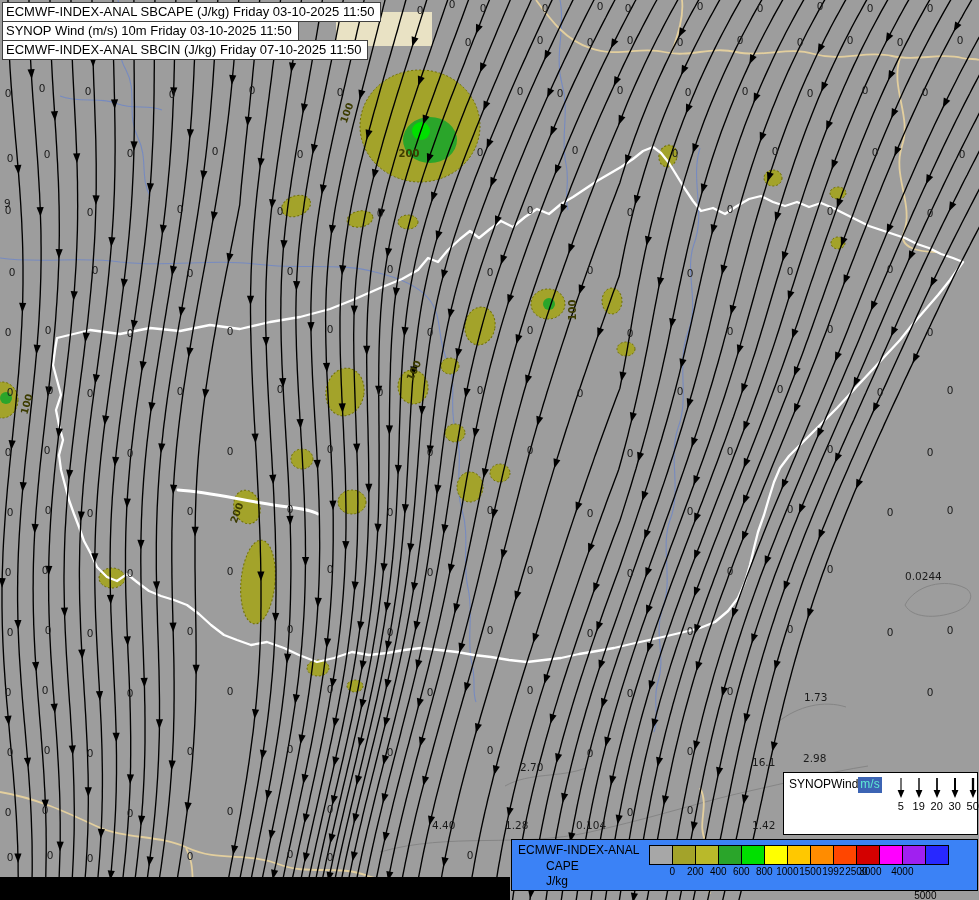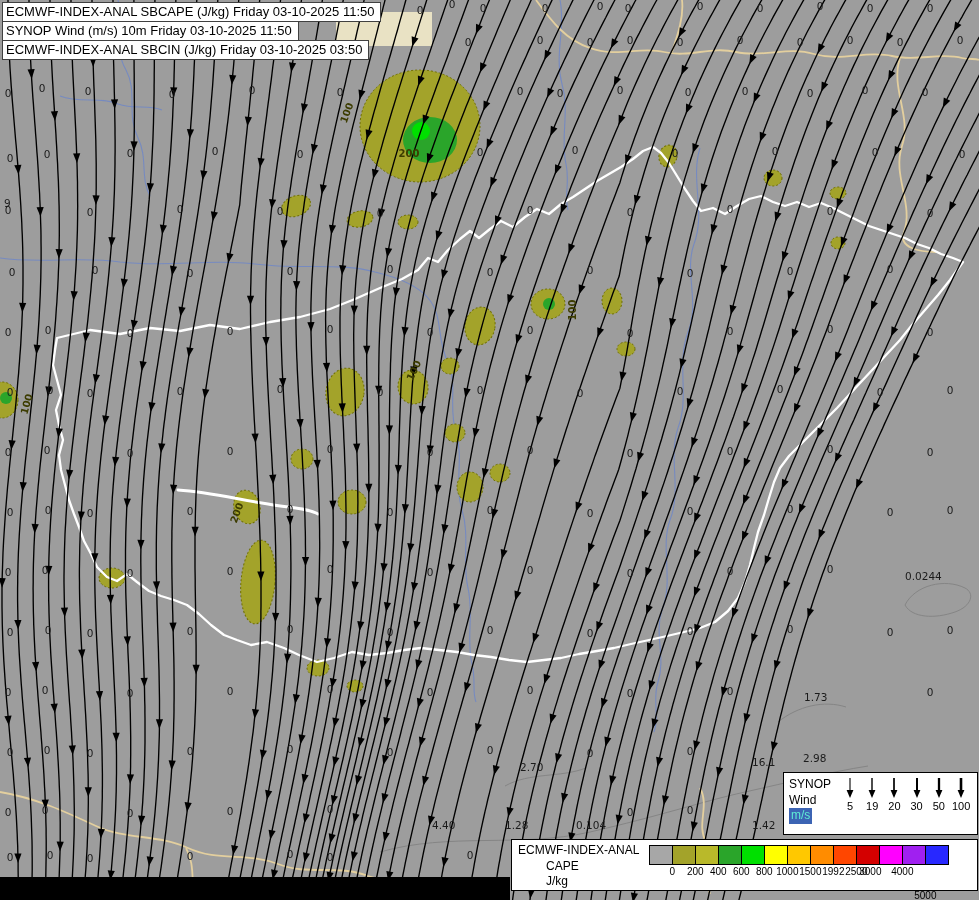--- a/index.html
+++ b/index.html
@@ -12,29 +12,29 @@
   .st{font:10.5px "DejaVu Sans",sans-serif;fill:#1b1b1b}
   .cl{font:bold 10px "DejaVu Sans",sans-serif;fill:#3c3c00}
 
   
   #title-box{position:absolute;left:2px;top:2px;display:flex;flex-direction:column;align-items:flex-start;z-index:5}
   .title-line{background:#fff;border:1px solid #404040;padding:1px 6px 2px 3px;font-size:13px;color:#000;white-space:nowrap;margin-top:-1px}
   .title-line:first-child{margin-top:0}
 
   
   #wind-legend{position:absolute;left:783px;top:772px;width:195px;height:63px;background:#fff;border:1px solid #000;display:flex;padding:4px 5px 2px 5px;gap:8px;z-index:4}
-  .wl-left{display:flex;flex-direction:column;font-size:12px;line-height:1.3;color:#000}
+  .wl-left{display:flex;flex-direction:row;font-size:12px;line-height:1.3;color:#000}
   .wl-unit{background:#3c64b4;color:#5eead4;padding:0 2px;align-self:flex-start}
   .wl-right{display:flex;flex-direction:column;justify-content:flex-start;flex:1;gap:1px}
   #wind-arrows,#wind-nums{display:flex;justify-content:space-between;padding:0 2px}
   .wa{display:flex;align-items:center;justify-content:center;width:18px}
   .wa-num{font-size:11px;width:18px;text-align:center;color:#000}
 
   
-  #cape-legend{position:absolute;left:511px;top:839px;width:467px;height:52px;background:#ffffff;border:1px solid #000;display:flex;padding:3px 4px 2px 6px;gap:10px;font-size:12px;color:#000;z-index:4}
+  #cape-legend{position:absolute;left:511px;top:839px;width:467px;height:52px;background:#3b82f6;border:1px solid #000;display:flex;padding:3px 4px 2px 6px;gap:10px;font-size:12px;color:#000;z-index:4}
   .cl-left{display:flex;flex-direction:column;line-height:1.3}
   .cl-sub{padding-left:28px}
   .cl-unit{padding-left:28px}
   .cl-bar-wrap{position:relative;margin-top:2px}
   #cape-bar{display:flex}
   .cape-cell{width:24px;height:20px;border:1px solid #000;margin-left:-1px;flex:0 0 auto}
   .cape-cell:first-child{margin-left:0}
   #cape-ticks{position:relative;height:14px;font-size:10px;width:300px}
   .cape-tick{position:absolute;top:1px;transform:translateX(-50%)}
 
@@ -689,21 +689,21 @@
         <text x="576" y="829" class="st">0.104</text>
         <text x="752" y="829" class="st">1.42</text>
         <text x="880" y="823" class="st">3.62</text>
         <text x="804" y="701" class="st">1.73</text>
       </g>
     </svg>
 
   <div id="title-box">
     <div class="title-line">ECMWF-INDEX-ANAL SBCAPE (J/kg) Friday 03-10-2025 11:50</div>
     <div class="title-line">SYNOP Wind (m/s) 10m Friday 03-10-2025 11:50</div>
-    <div class="title-line">ECMWF-INDEX-ANAL SBCIN (J/kg) Friday 03-10-2025 03:50</div>
+    <div class="title-line">ECMWF-INDEX-ANAL SBCIN (J/kg) Friday 07-10-2025 11:50</div>
   </div>
 
   <div id="wind-legend">
     <div class="wl-left">
       <div>SYNOP</div>
       <div>Wind</div>
       <div class="wl-unit">m/s</div>
     </div>
     <div class="wl-right">
       <div id="wind-arrows">

